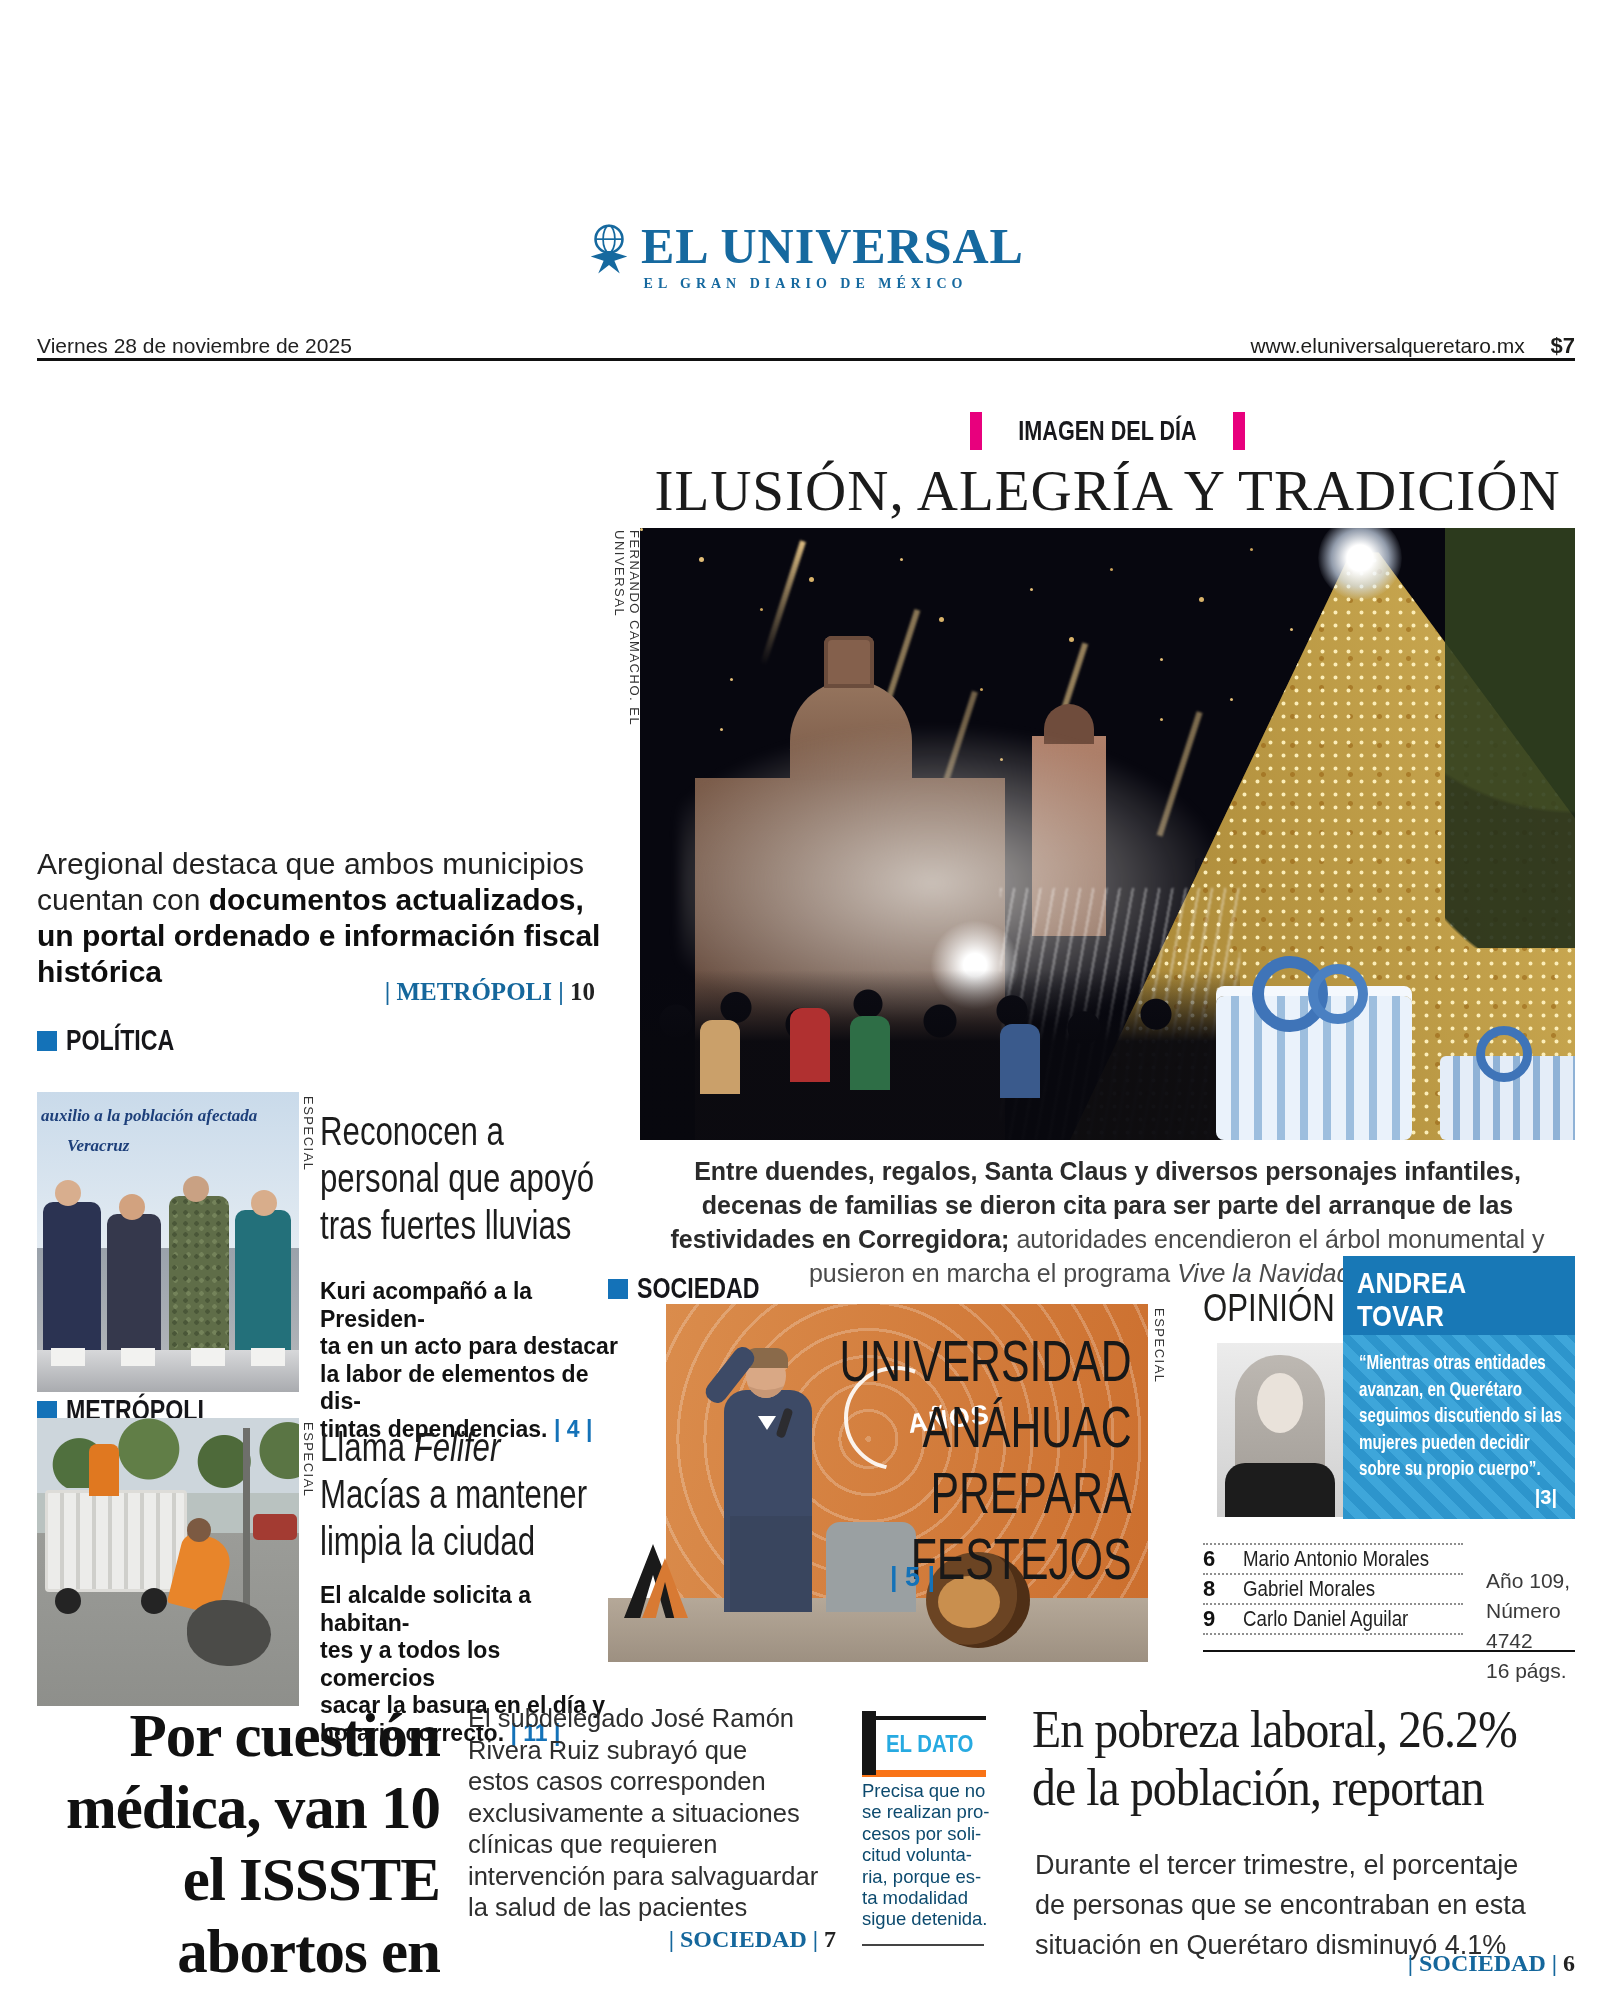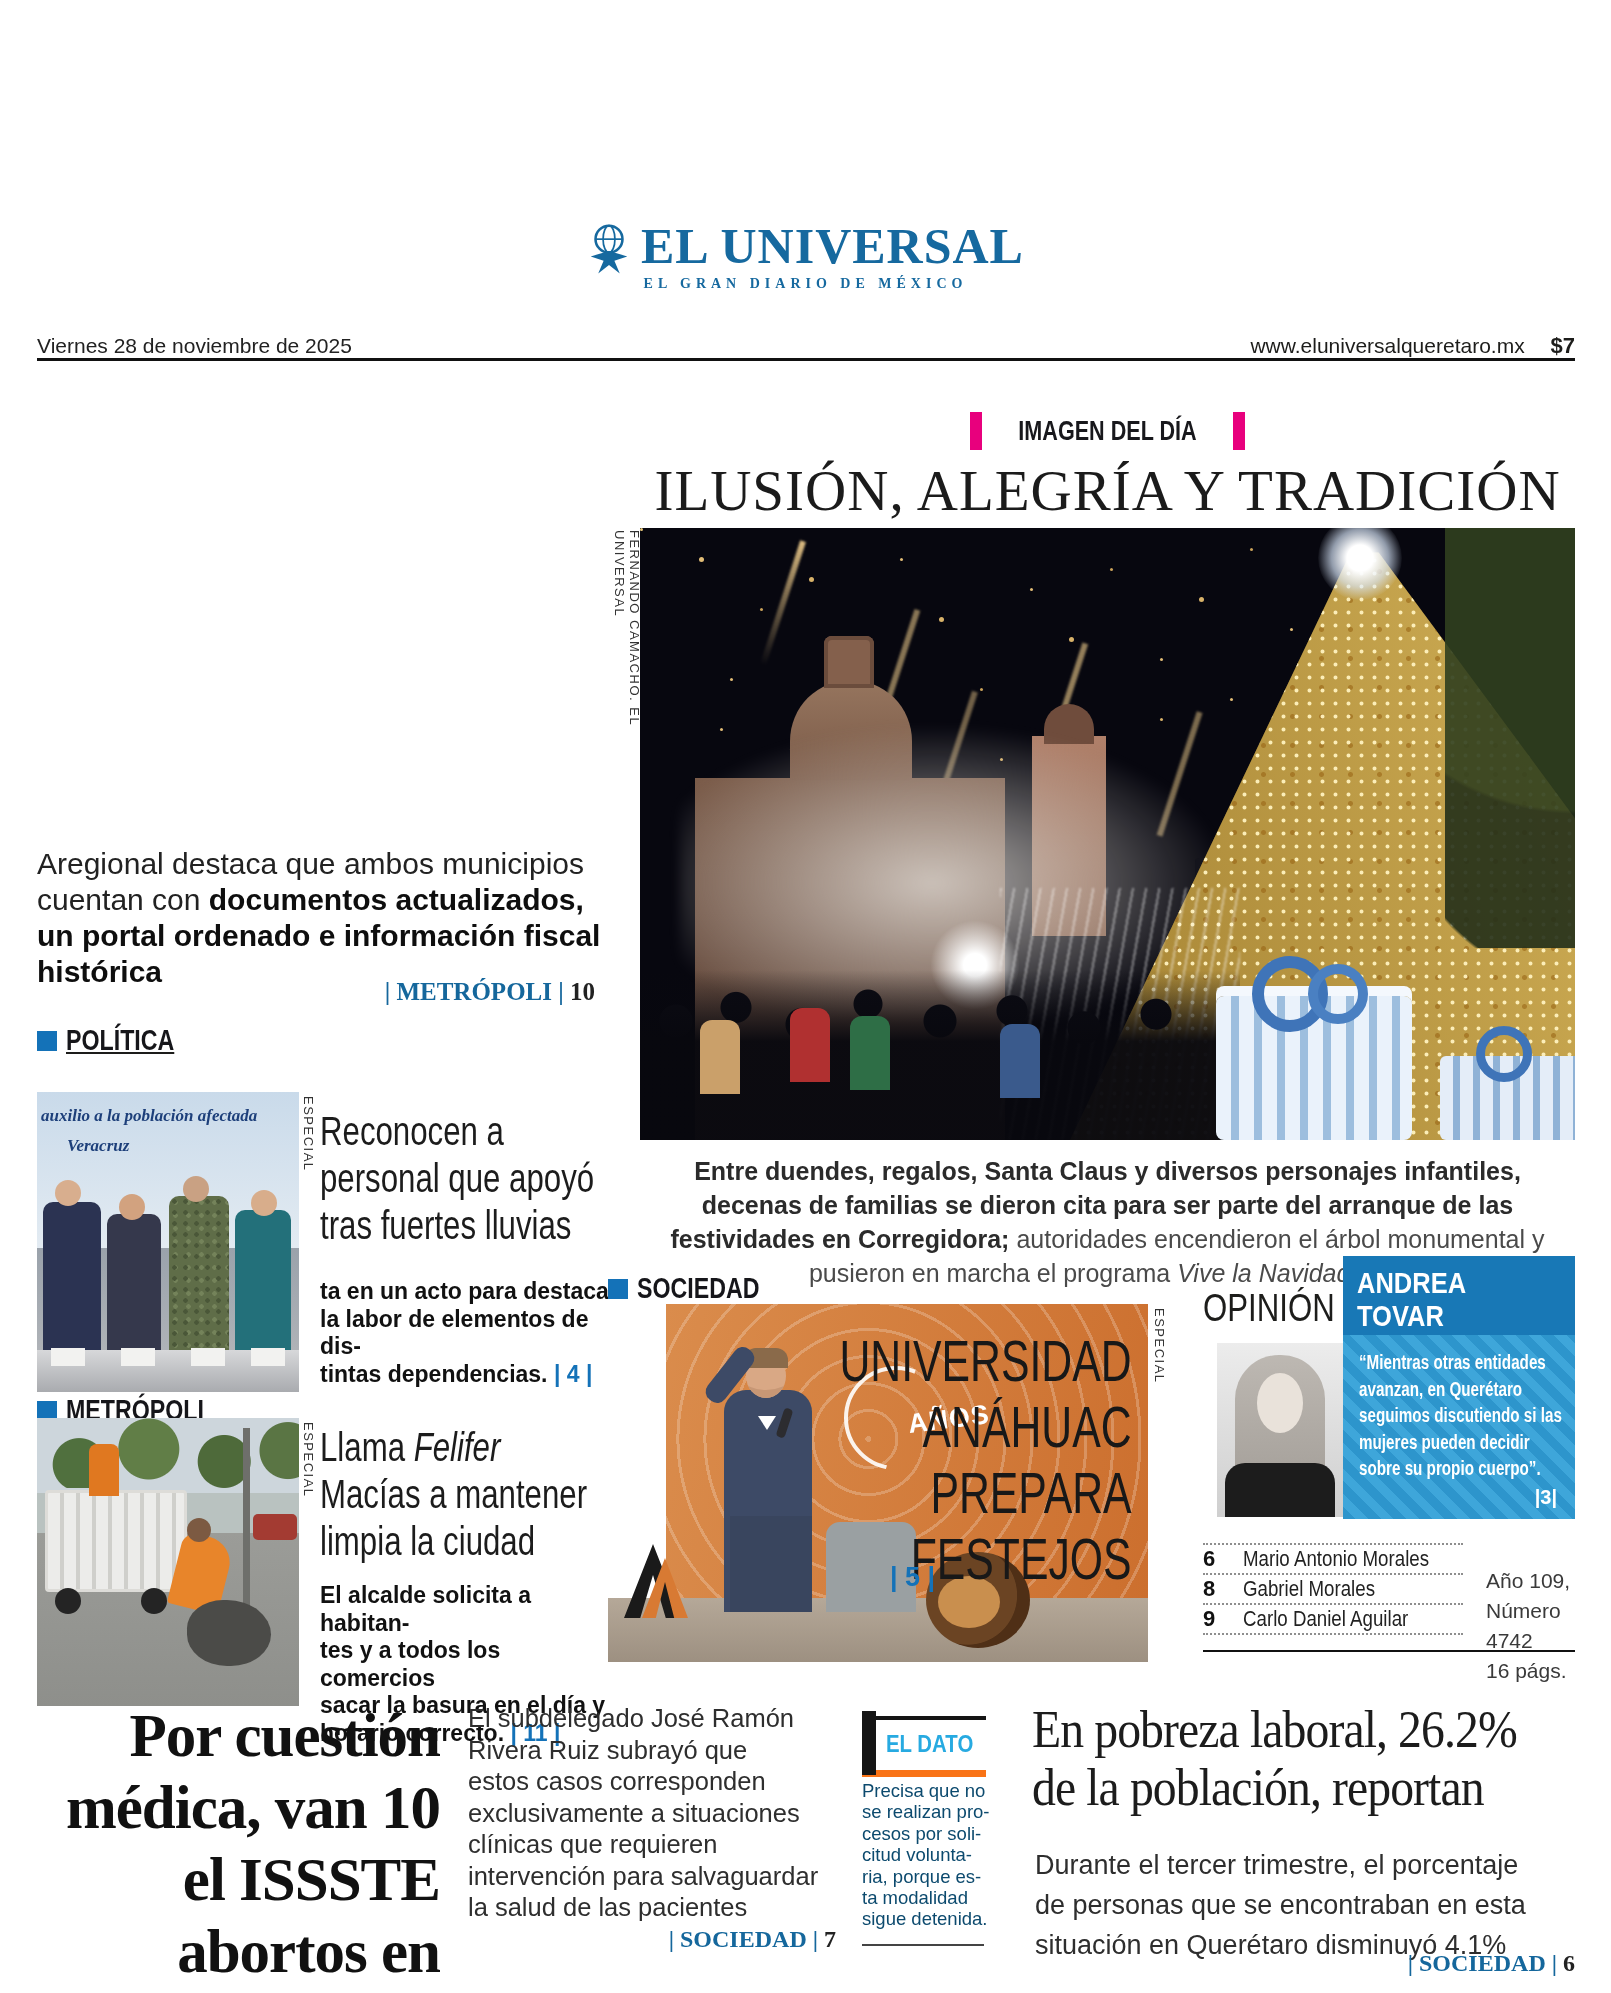--- a/index.html
+++ b/index.html
@@ -88,21 +88,21 @@
   <div class="abs rule" style="left:37px;top:358px;width:1538px;height:3px;"></div>
 
   <div class="abs" style="left:37px;top:846px;width:575px;font-size:30px;line-height:36px;">
     <span style="color:#222;">Aregional destaca que ambos municipios cuentan con </span><b style="color:#0e0e0e;">documentos actualizados, un portal ordenado e información fiscal histórica</b>
   </div>
   <div class="abs secmk" style="left:37px;top:978px;width:558px;text-align:right;">
     <span class="s">| METRÓPOLI |</span>
     <span class="p">10</span>
   </div>
 
-  <div class="abs kicker" style="left:37px;top:1024px;text-decoration:underline;">
+  <div class="abs kicker" style="left:37px;top:1024px;">
     <span class="sq"></span>
     <span class="lbl">POLÍTICA</span>
   </div>
   <div class="abs ph" style="left:37px;top:1092px;width:262px;height:300px;background:linear-gradient(#c9daea 0%,#e3ebf2 52%,#9aa2ab 52%,#b7b9bc 100%);">
     <div class="abs serif" style="left:4px;top:14px;width:254px;font-style:italic;font-weight:bold;font-size:17px;color:#1d3f7a;">auxilio a la población afectada</div>
     <div class="abs serif" style="left:30px;top:44px;font-style:italic;font-weight:bold;font-size:17px;color:#1d3f7a;">Veracruz</div>
     <div class="fig" style="left:6px;top:110px;width:58px;height:150px;background:#2b3352;"></div>
     <div class="fig" style="left:70px;top:122px;width:54px;height:138px;background:#35384c;"></div>
     <div class="fig" style="left:132px;top:104px;width:60px;height:156px;background:#5f6d48;background-image:radial-gradient(#4a5738 2px,transparent 2.5px),radial-gradient(#74835a 2px,transparent 2.5px);background-size:11px 11px,13px 13px;"></div>
     <div class="fig" style="left:198px;top:118px;width:56px;height:142px;background:#23707a;"></div>
@@ -110,20 +110,21 @@
     <div class="abs" style="left:0;bottom:0;width:262px;height:42px;background:linear-gradient(#d7d8da,#a9abaf);"></div>
     <div class="abs" style="left:14px;bottom:26px;width:34px;height:18px;background:#f2f2f0;box-shadow:70px 0 0 #f2f2f0,140px 0 0 #f2f2f0,200px 0 0 #f2f2f0;"></div>
   </div>
   <div class="abs vcred" style="left:301px;top:1096px;">ESPECIAL</div>
   <div class="abs" style="left:320px;top:1108px;">
     <div class="hl-light cndL" style="--sx:.78;">Reconocen a</div>
     <div class="hl-light cndL" style="--sx:.78;">personal que apoyó</div>
     <div class="hl-light cndL" style="--sx:.78;">tras fuertes lluvias</div>
   </div>
   <div class="abs sum" style="left:320px;top:1278px;width:300px;">
+    <div>Kuri acompañó a la Presiden-</div>
     <div>ta en un acto para destacar</div>
     <div>la labor de elementos de dis-</div>
     <div><span>tintas dependencias.</span> <span class="mk">| 4 |</span></div>
   </div>
 
   <div class="abs kicker" style="left:37px;top:1394px;">
     <span class="sq"></span>
     <span class="lbl">METRÓPOLI</span>
   </div>
   <div class="abs ph" style="left:37px;top:1418px;width:262px;height:288px;background:linear-gradient(#cdd6dc 0 26%,#b9c2c0 26% 40%,#9b9c98 40%,#8e8f8b 100%);">

